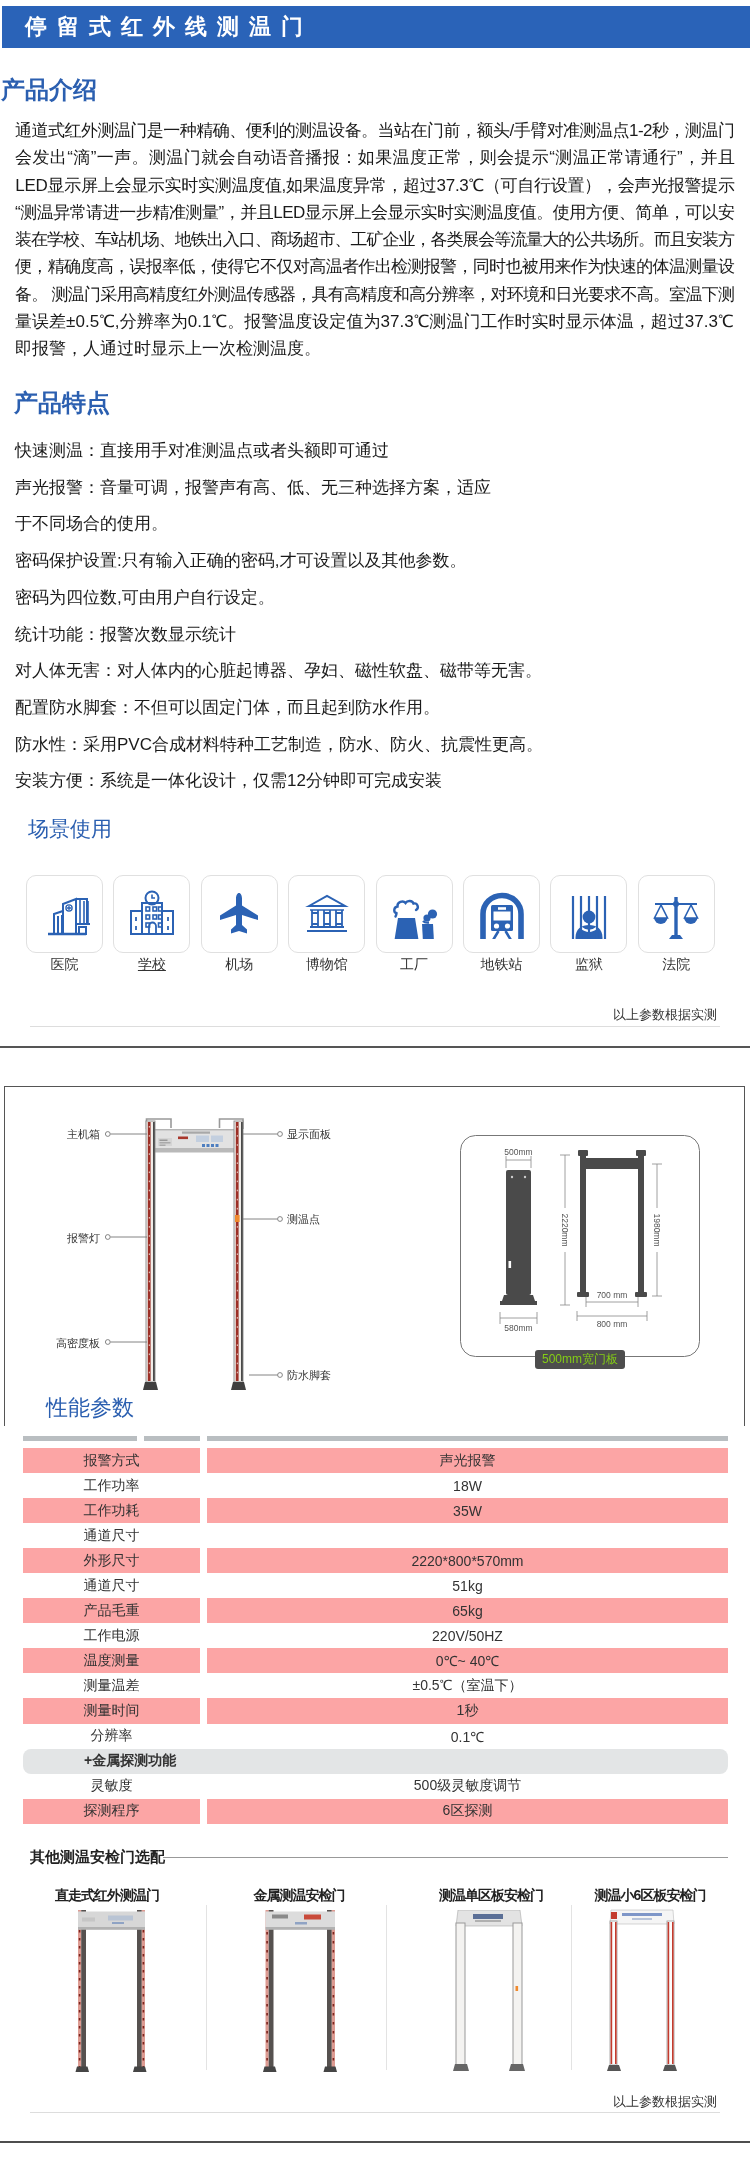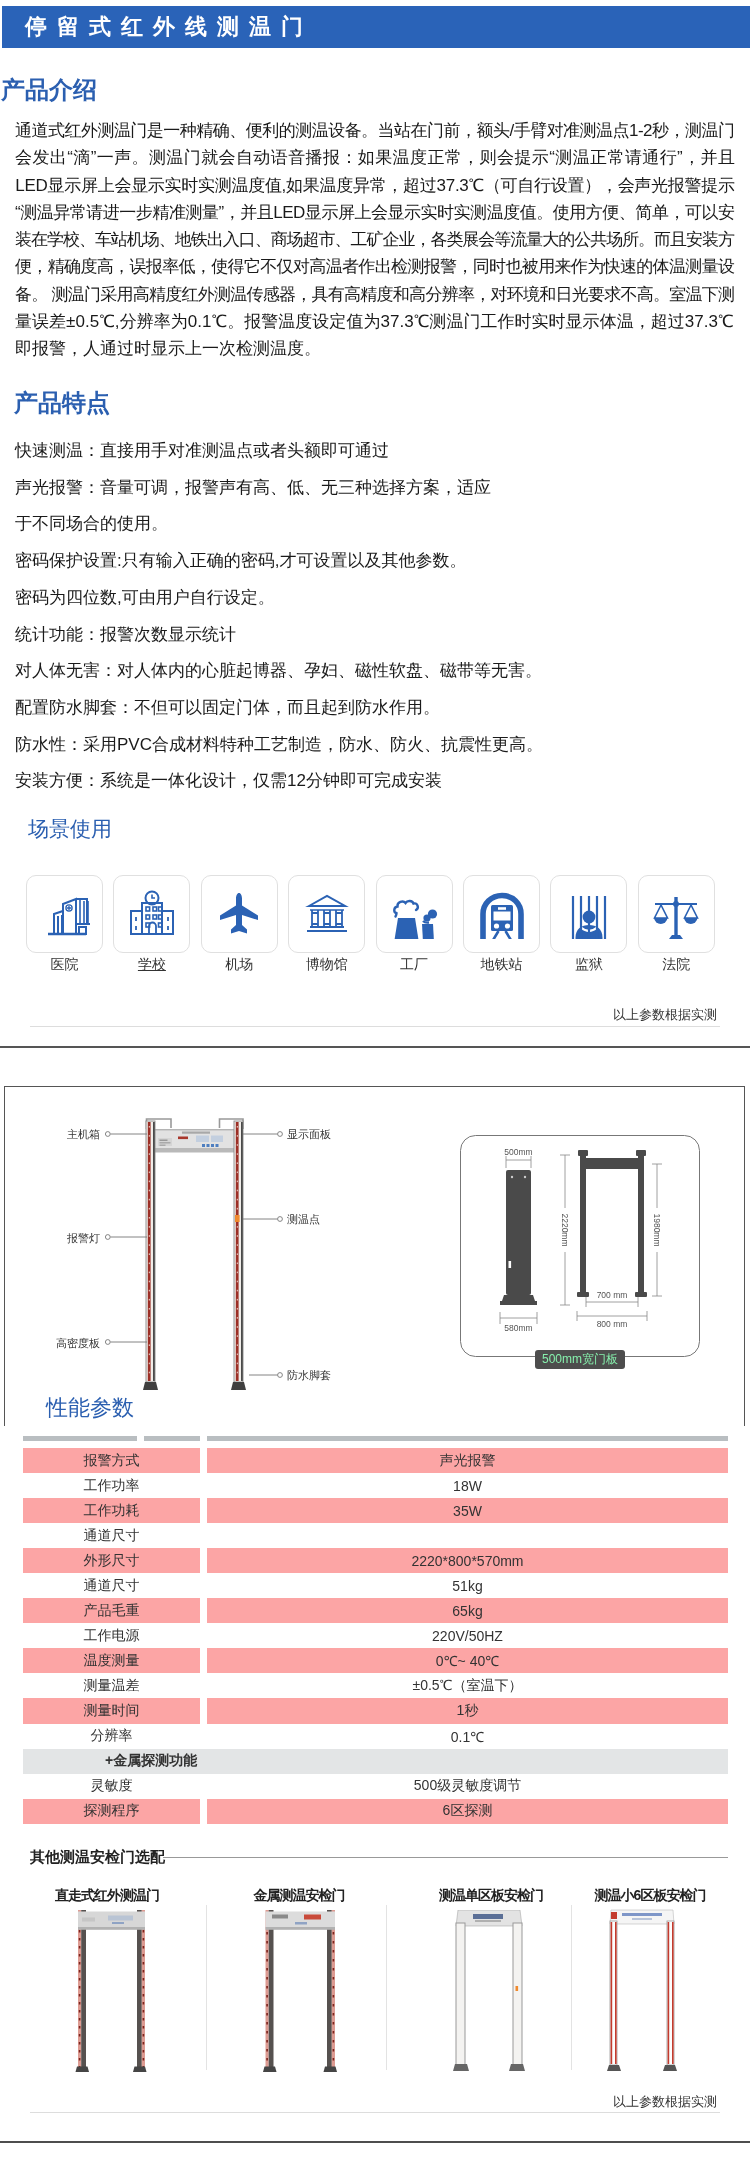--- a/index.html
+++ b/index.html
@@ -265,21 +265,21 @@
           <line x1="178" y1="162" x2="178" y2="172"></line>
 <line x1="117" y1="181" x2="187" y2="181"></line>
           <line x1="117" y1="176" x2="117" y2="186"></line>
           <line x1="187" y1="176" x2="187" y2="186"></line>
 </g>
 <rect x="192" y="73" width="10" height="44" fill="#fff"></rect>
         <text x="197" y="98" font-size="8.5" fill="#555" text-anchor="middle" font-family="Liberation Sans,sans-serif" transform="rotate(90 197 95)">1980mm</text>
 <text x="152" y="163" font-size="8.5" fill="#555" text-anchor="middle" font-family="Liberation Sans,sans-serif">700 mm</text>
 <text x="152" y="192" font-size="8.5" fill="#555" text-anchor="middle" font-family="Liberation Sans,sans-serif">800 mm</text>
 </svg></div>
-<div class="abs" style="left:535px;top:1350px;width:90px;height:19px;background:#4d4d4d;border-radius:3px;color:#86efac;font-size:12px;display:flex;align-items:center;justify-content:center;">500mm宽门板</div>
+<div class="abs" style="left:535px;top:1350px;width:90px;height:19px;background:#4d4d4d;border-radius:3px;color:#84cc16;font-size:12px;display:flex;align-items:center;justify-content:center;">500mm宽门板</div>
 
 <div class="abs bluehead" style="left:46px;top:1397px;font-size:22px;line-height:22px;font-weight:500;">性能参数</div>
 
 <div class="abs" style="left:23px;top:1436px;width:705px;">
 <div style="display:flex;height:5px;">
         <div style="width:114px;background:#b9bec1;"></div>
         <div style="width:7px;"></div>
         <div style="width:56px;background:#b9bec1;"></div>
         <div style="width:7px;"></div>
         <div style="flex:1;background:#b9bec1;"></div>
@@ -326,21 +326,21 @@
       </div>
 <div class="trow g">
         <div class="tl">测量时间</div>
         <div class="tv">1秒</div>
       </div>
 <div class="trow">
         <div class="tl">分辨率</div>
         <div class="tv">0.1℃</div>
       </div>
 <div class="trow g">
-        <div style="width:100%;background:#e3e5e6;display:flex;align-items:center;padding-left:82px;box-sizing:border-box;font-weight:bold;">+金属探测功能</div>
+        <div style="width:100%;background:#e3e5e6;display:flex;align-items:center;padding-left:61px;box-sizing:border-box;font-weight:bold;border-radius:8px;">+金属探测功能</div>
       </div>
 <div class="trow">
         <div class="tl">灵敏度</div>
         <div class="tv">500级灵敏度调节</div>
       </div>
 <div class="trow g">
         <div class="tl">探测程序</div>
         <div class="tv">6区探测</div>
       </div>
 </div>

